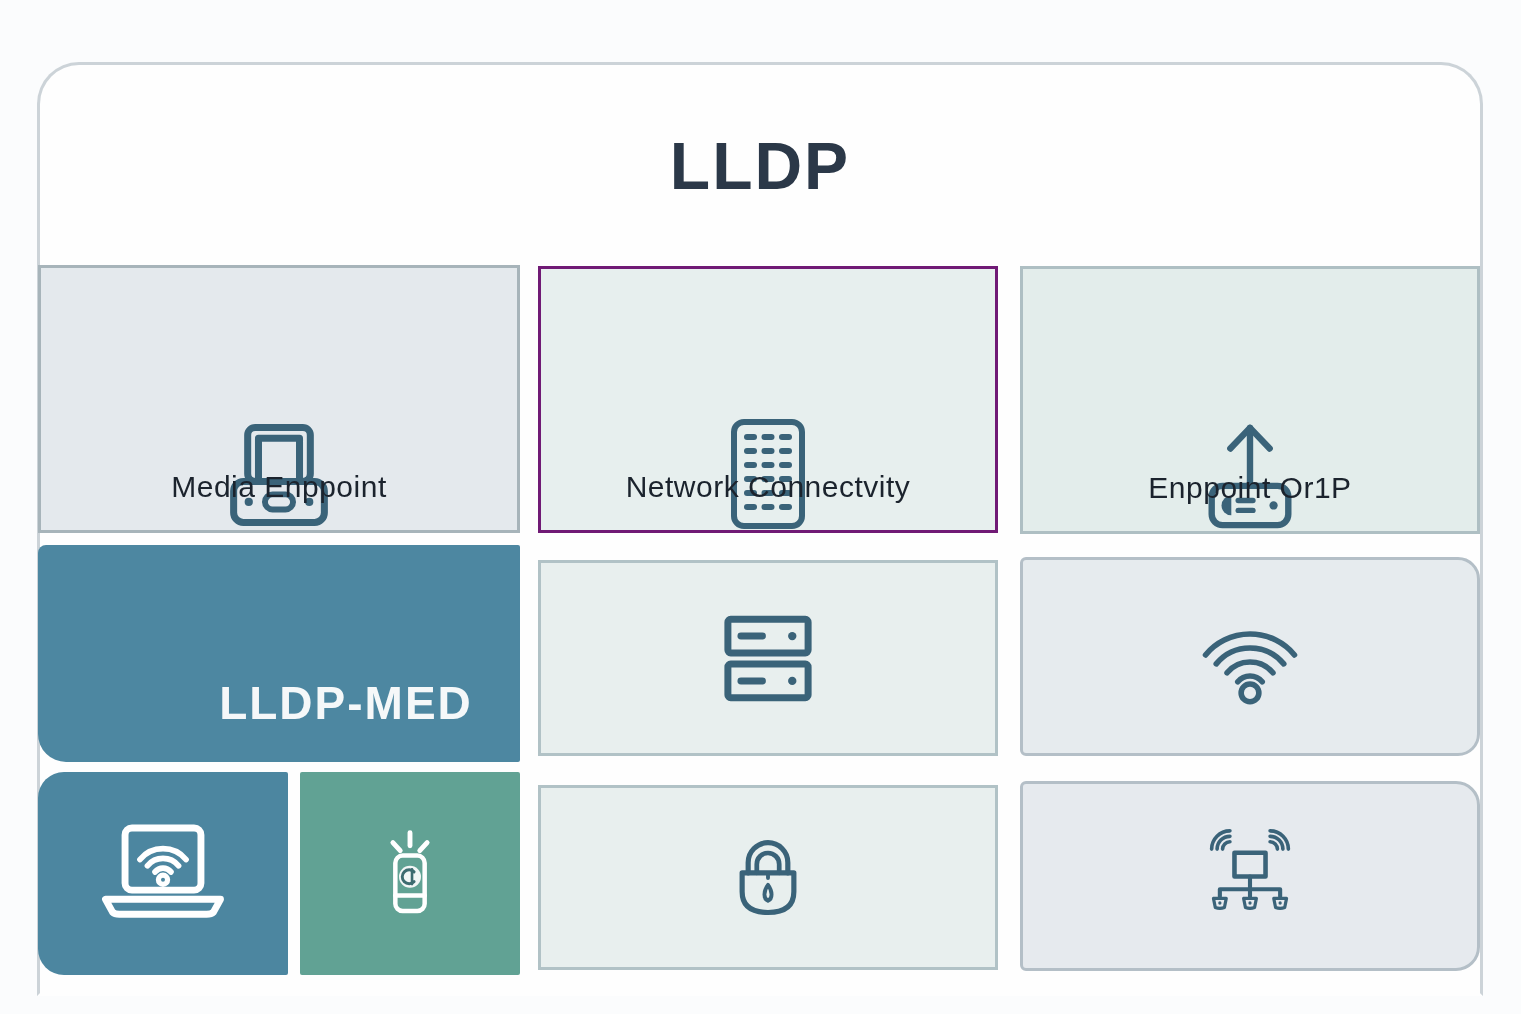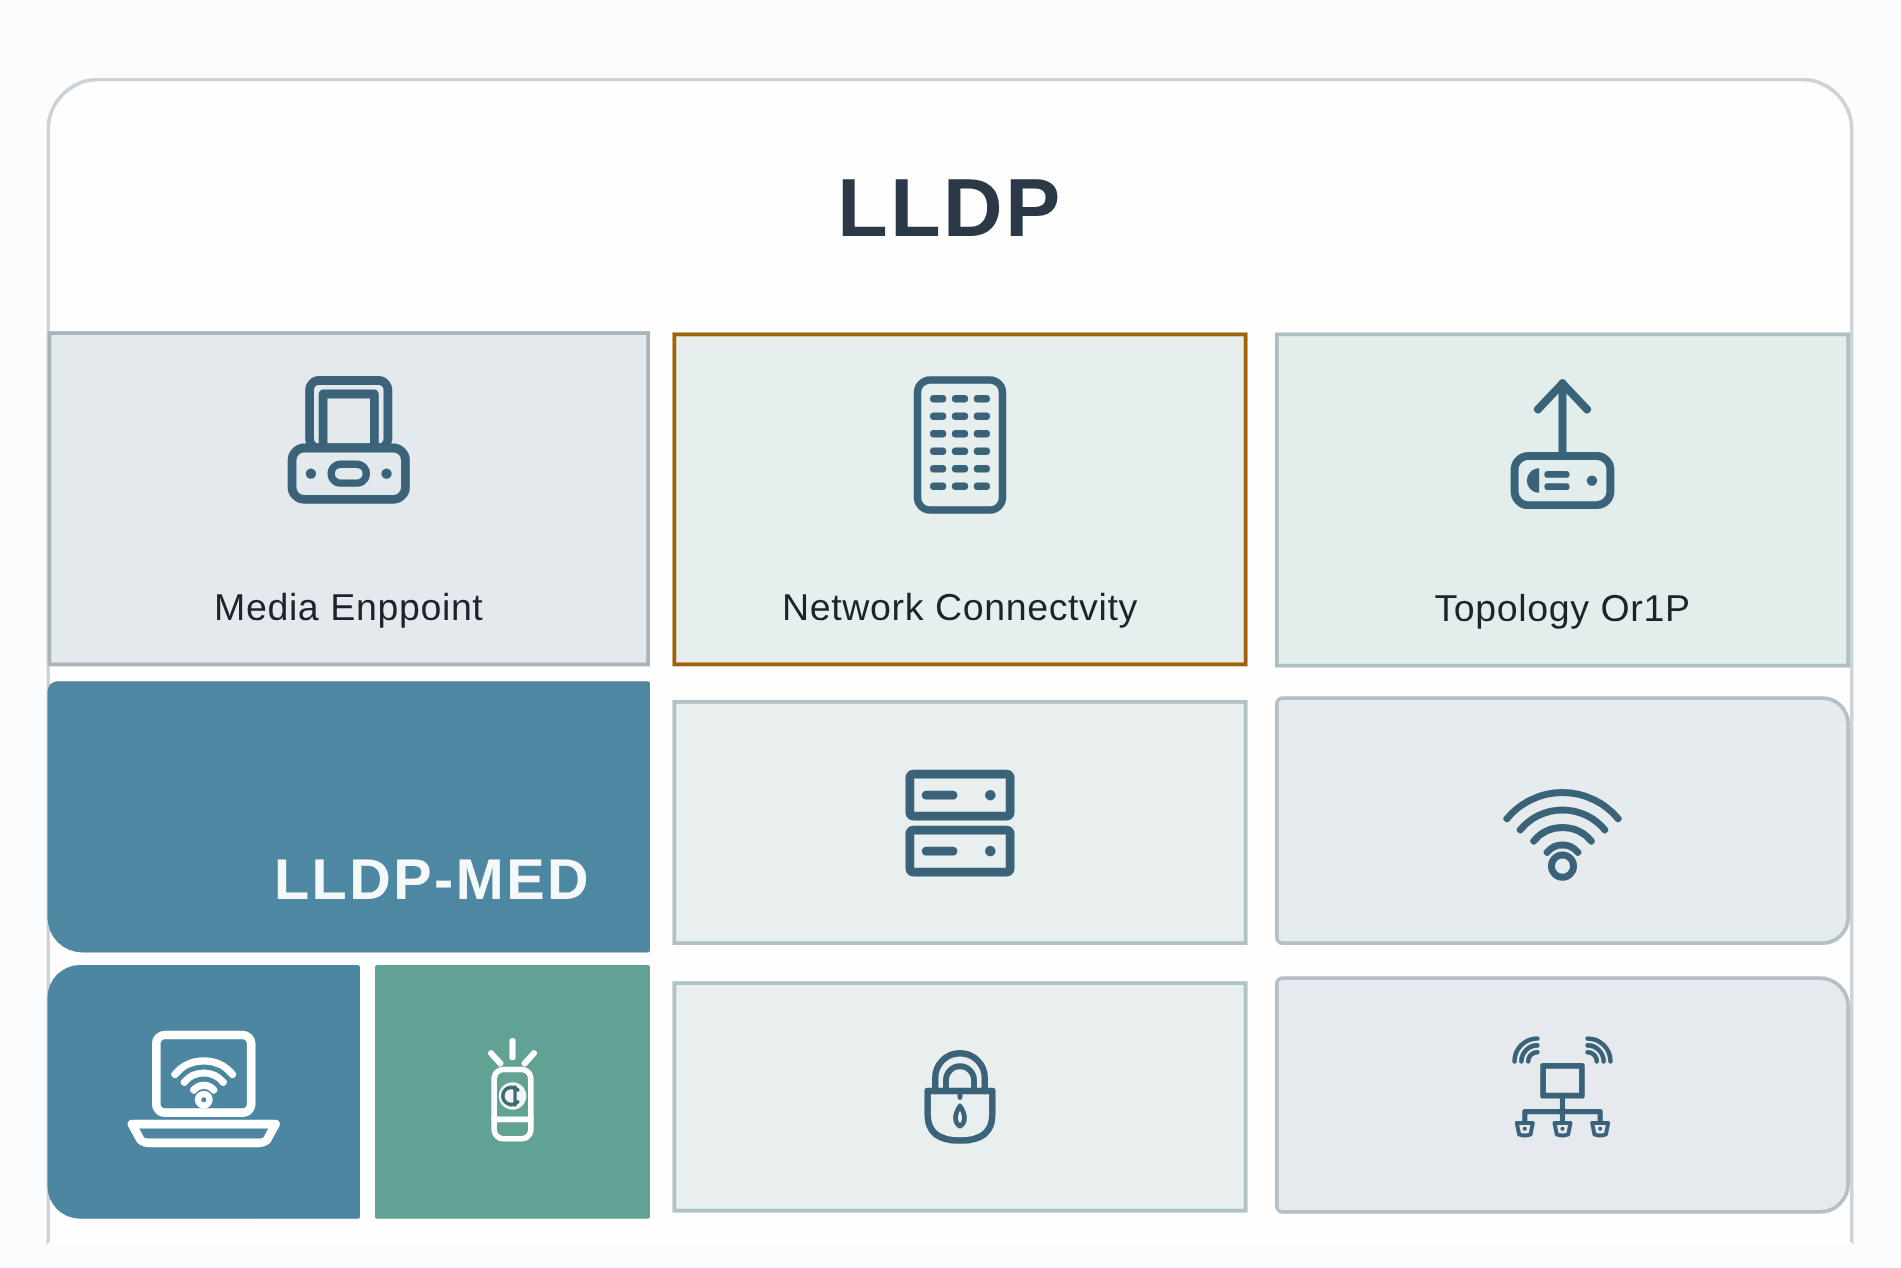--- a/index.html
+++ b/index.html
@@ -14,28 +14,28 @@
   }
   .title{
     position:absolute;left:37px;top:128px;width:1446px;text-align:center;
     font-size:66px;font-weight:700;letter-spacing:2px;color:#2b3848;
   }
   .cell{
     position:absolute;box-sizing:border-box;
     display:flex;align-items:center;justify-content:center;
   }
   .cell .icon{line-height:0;}
-  .labeled{flex-direction:column;justify-content:flex-start;padding-top:31px;}
+  .labeled{flex-direction:column;justify-content:flex-end;padding-top:31px;}
   .cell-label{
     position:absolute;bottom:26px;left:0;width:100%;text-align:center;
     font-size:30px;color:#1b232d;letter-spacing:0.5px;
   }
   
   .c-media   {left:38px;  top:265px; width:482px; height:268px; background:#e4e9ed; border:3px solid #a7b4ba;}
-  .c-network {left:538px; top:266px; width:460px; height:267px; background:#e7efee; border:3px solid #a16207;}
+  .c-network {left:538px; top:266px; width:460px; height:267px; background:#e7efee; border:3px solid #701a75;}
   .c-topo    {left:1020px;top:266px; width:460px; height:268px; background:#e3edeb; border:3px solid #aebfc3;}
   
   .c-med{
     left:38px; top:545px; width:482px; height:217px; background:#4d87a1;
     border-radius:8px 2px 2px 28px;
     align-items:flex-end;justify-content:center;
     padding-bottom:32px;padding-left:134px;
   }
   .med-label{color:#f5f8f9;font-size:46px;font-weight:700;letter-spacing:2px;}
   .c-server  {left:538px; top:560px; width:460px; height:196px; background:#e8efee; border:3px solid #b1c2c6;}
@@ -105,21 +105,21 @@
       <svg viewBox="0 0 120 112" width="118" height="110" fill="none" stroke="currentColor" stroke-width="6.5" stroke-linecap="round" stroke-linejoin="round">
         <polyline points="40,28 60,7 80,28"></polyline>
         <line x1="60" y1="7" x2="60" y2="66"></line>
         <rect x="21" y="66" width="78" height="40" rx="11"></rect>
         <path d="M41,76 A10,10 0 0 0 41,96 Z" fill="currentColor" stroke="none"></path>
         <line x1="48" y1="81" x2="63" y2="81" stroke-width="5.5"></line>
         <line x1="48" y1="91" x2="63" y2="91" stroke-width="5.5"></line>
         <circle cx="84" cy="86" r="4.2" fill="currentColor" stroke="none"></circle>
       </svg>
     </span>
-    <span class="cell-label">Topology Or1P</span>
+    <span class="cell-label">Enppoint Or1P</span>
   </div>
 
   <div class="cell c-med">
     <span class="med-label">LLDP-MED</span>
   </div>
 
   <div class="cell c-server">
     <span class="icon ink">
       <svg viewBox="0 0 120 104" width="112" height="97" fill="none" stroke="currentColor" stroke-width="7.5" stroke-linecap="round" stroke-linejoin="round">
         <rect x="17" y="10" width="86" height="36" rx="3"></rect>

